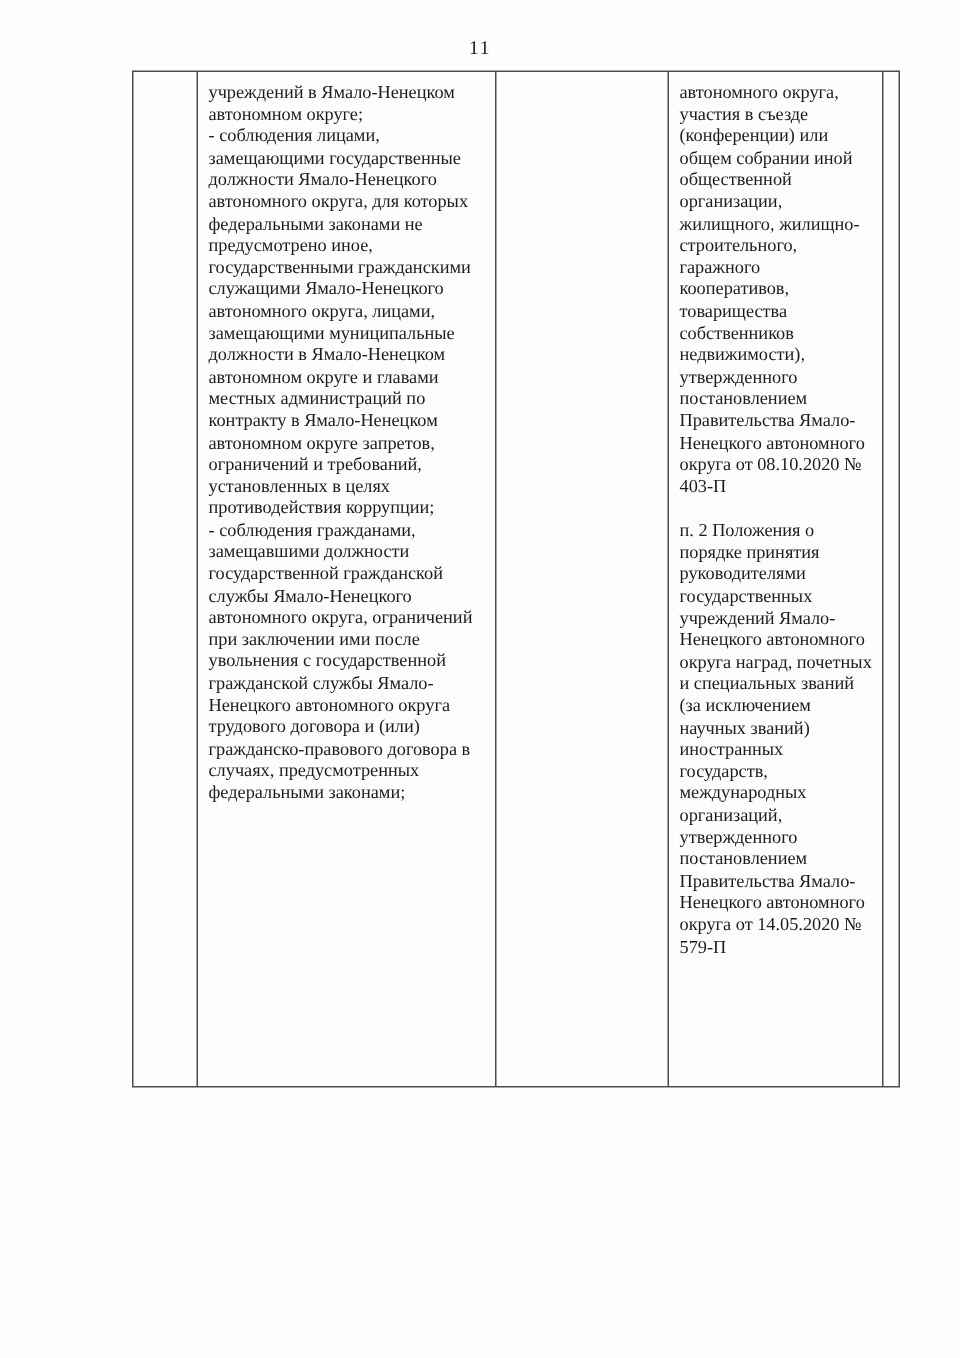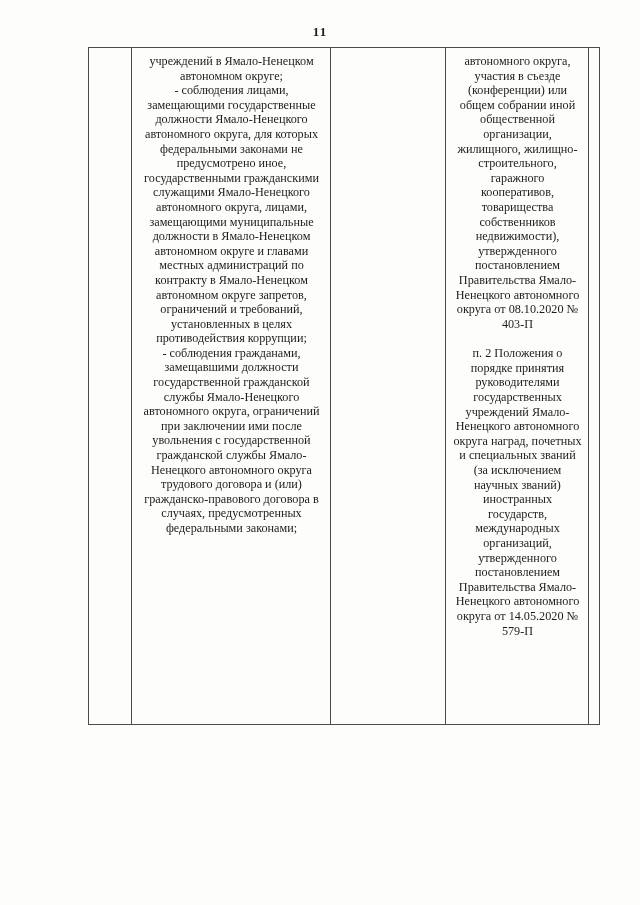--- a/index.html
+++ b/index.html
@@ -16,38 +16,36 @@
     overflow: hidden;
   }
   .page-number {
     position: absolute;
     top: 24px;
     left: 0;
     right: 0;
     text-align: center;
     font-size: 13px;
     letter-spacing: 1px;
-    font-weight: bold;
   }
   .doc-table {
     position: absolute;
     left: 88px;
     top: 47px;
     width: 512px;
     height: 678px;
     display: flex;
     border-top: 1px solid #4c4c4c;
     border-bottom: 1px solid #4c4c4c;
     box-sizing: border-box;
   }
   .col {
     border-left: 1px solid #4c4c4c;
     box-sizing: border-box;
     height: 100%;
-    text-align: center;
   }
   .col:last-child {
     border-right: 1px solid #4c4c4c;
   }
   .col-1 { width: 43px; }
   .col-2 { width: 199px; }
   .col-3 { width: 115px; }
   .col-4 { width: 143px; }
   .col-5 { flex: 1; }
   .cell-text {

